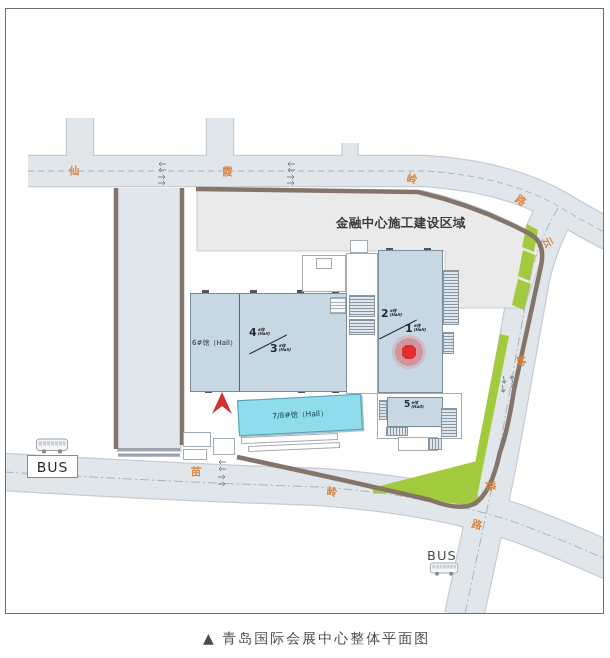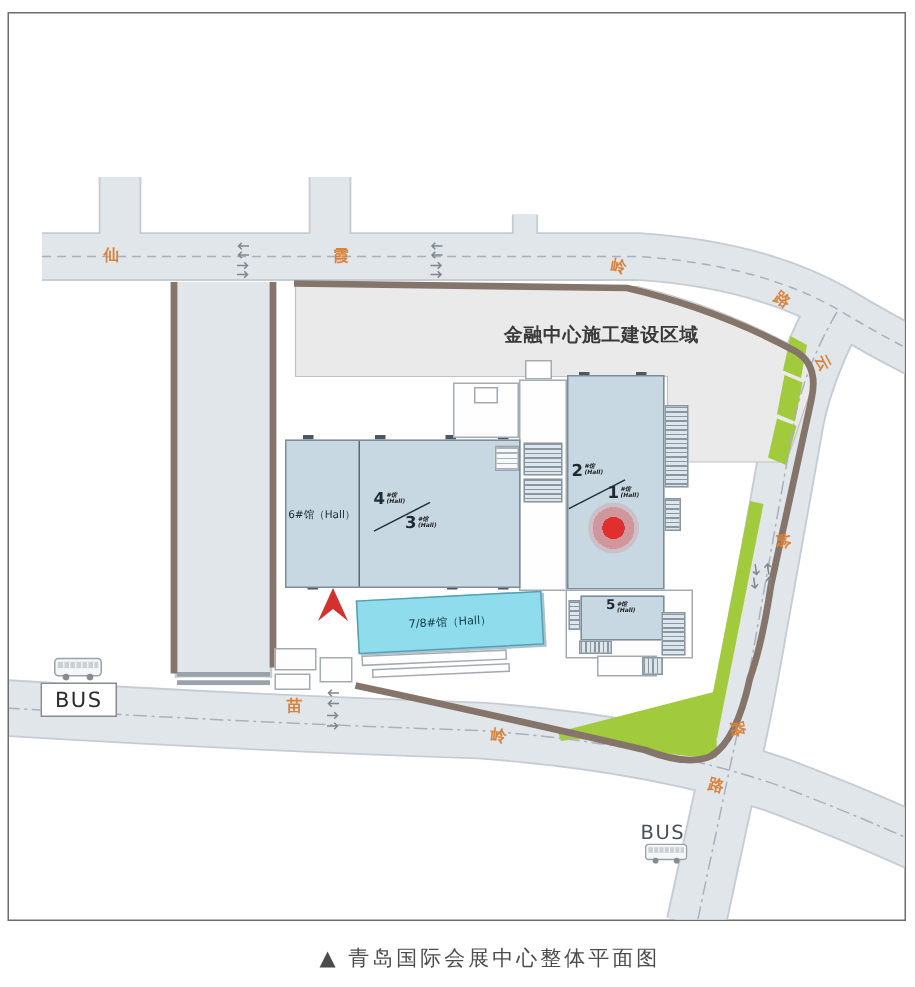--- a/index.html
+++ b/index.html
@@ -30,21 +30,21 @@
   .highlight{position:absolute;left:340px;top:368px;font-size:21px;font-weight:bold;color:#e60012;
              letter-spacing:0.5px;z-index:7;white-space:nowrap;
              text-shadow:1px 1px 0 rgba(255,255,255,.85),-1px -1px 0 rgba(255,255,255,.85),1px -1px 0 rgba(255,255,255,.85),-1px 1px 0 rgba(255,255,255,.85);}
   .highlight sup{font-size:12px;}
   .halo{position:absolute;left:392px;top:335px;width:34px;height:34px;border-radius:50%;z-index:6;
         background:radial-gradient(circle,#e02f2f 0 31%,rgba(224,60,60,.42) 31% 58%,rgba(224,60,60,.16) 58% 82%,rgba(224,60,60,0) 82%);}
   .busbox{position:absolute;left:27px;top:455px;width:49px;height:21px;background:#fff;border:1px solid #868b90;
           z-index:5;display:flex;align-items:center;justify-content:center;
           font-size:14px;color:#2b2b2b;letter-spacing:1px;}
   .bus-south{position:absolute;left:427px;top:548px;font-size:13px;color:#4a4f54;letter-spacing:1px;z-index:5;}
-  .caption{position:absolute;left:213px;top:630px;font-size:14px;color:#4c4c4c;letter-spacing:2px;z-index:5;white-space:nowrap;}
+  .caption{position:absolute;left:203px;top:630px;font-size:14px;color:#4c4c4c;letter-spacing:2px;z-index:5;white-space:nowrap;}
   .divider-v{position:absolute;width:0;border-left:1px solid #5a6772;z-index:4;}
 </style>
 </head>
 <body>
 
 <div class="page">
   <div class="frame"></div>
 
   <svg class="map" width="597" height="604" viewBox="6 9 597 604">
     <defs>

